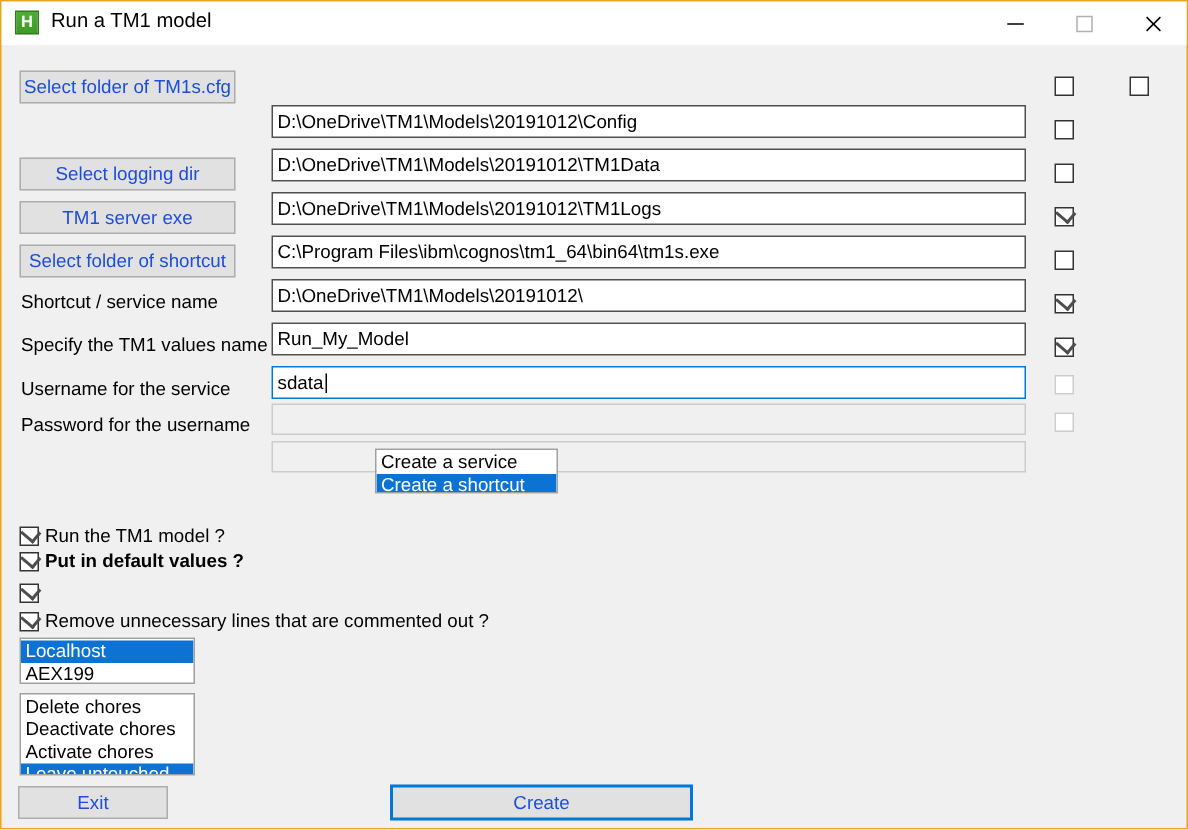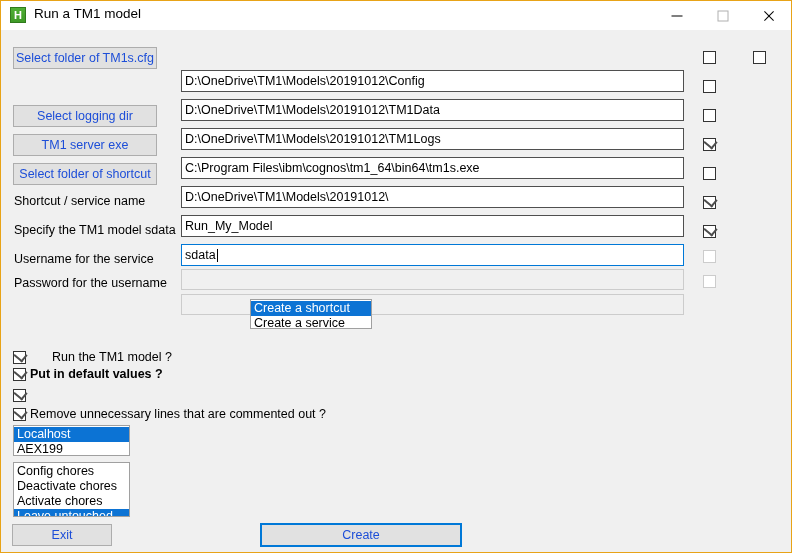--- a/index.html
+++ b/index.html
@@ -253,43 +253,43 @@
   <div class="btn" style="left:12px; top:162px; width:144px; height:22px;">Select folder of shortcut</div>
   <div class="textbox" style="left:180px; top:162px; width:503px; height:22px;">D:\OneDrive\TM1\Models\20191012\</div>
   <div class="cb" style="left:702px; top:166px;"></div>
 
   <div class="lbl" style="left:13px; top:194px;">Shortcut / service name</div>
   <div class="textbox" style="left:180px; top:191px; width:503px; height:22px;">Run_My_Model</div>
   <div class="cb" style="left:702px; top:195px;">
     <span class="tick"></span>
   </div>
 
-  <div class="lbl" style="left:13px; top:223px;">Specify the TM1 model sdata</div>
+  <div class="lbl" style="left:13px; top:223px;">Specify the TM1 values name</div>
   <div class="textbox focused" style="left:180px; top:220px; width:503px; height:22px;">
       <span>sdata</span>
       <span class="caret"></span>
     </div>
   <div class="cb" style="left:702px; top:224px;">
     <span class="tick"></span>
   </div>
 
   <div class="lbl" style="left:13px; top:252px;">Username for the service</div>
   <div class="textbox disabled" style="left:180px; top:245px; width:503px; height:21px;"></div>
   <div class="cb disabled" style="left:702px; top:249px;"></div>
 
   <div class="lbl" style="left:13px; top:276px;">Password for the username</div>
   <div class="textbox disabled" style="left:180px; top:270px; width:503px; height:21px;"></div>
   <div class="cb disabled" style="left:702px; top:274px;"></div>
 
   <div class="listbox" style="left:249px; top:298px; width:122px; height:30px;">
+    <div class="item">Create a service</div>
     <div class="item selected">Create a shortcut</div>
-    <div class="item">Create a service</div>
-  </div>
-
-  <div class="cbrow" style="left:12px; top:348px;gap:22px;">
+  </div>
+
+  <div class="cbrow" style="left:12px; top:348px;">
     <span class="cb">
         <span class="tick"></span>
       </span>
     <span class="cbtext">Run the TM1 model ?</span>
   </div>
   <div class="cbrow" style="left:12px; top:365px;font-weight:bold;">
     <span class="cb">
         <span class="tick"></span>
       </span>
     <span class="cbtext">Put in default values ?</span>
@@ -305,21 +305,21 @@
       </span>
     <span class="cbtext">Remove unnecessary lines that are commented out ?</span>
   </div>
 
   <div class="listbox" style="left:12px; top:424px; width:117px; height:31px;">
     <div class="item selected">Localhost</div>
     <div class="item">AEX199</div>
   </div>
 
   <div class="listbox" style="left:12px; top:461px; width:117px; height:55px;">
-    <div class="item">Config chores</div>
+    <div class="item">Delete chores</div>
     <div class="item">Deactivate chores</div>
     <div class="item">Activate chores</div>
     <div class="item selected">Leave untouched</div>
   </div>
 
   <div class="btn" style="left:11px; top:523px; width:100px; height:22px;">Exit</div>
   <div class="btn focus-blue" style="left:259px; top:522px; width:202px; height:24px;">Create</div>
 
 </div>
 

